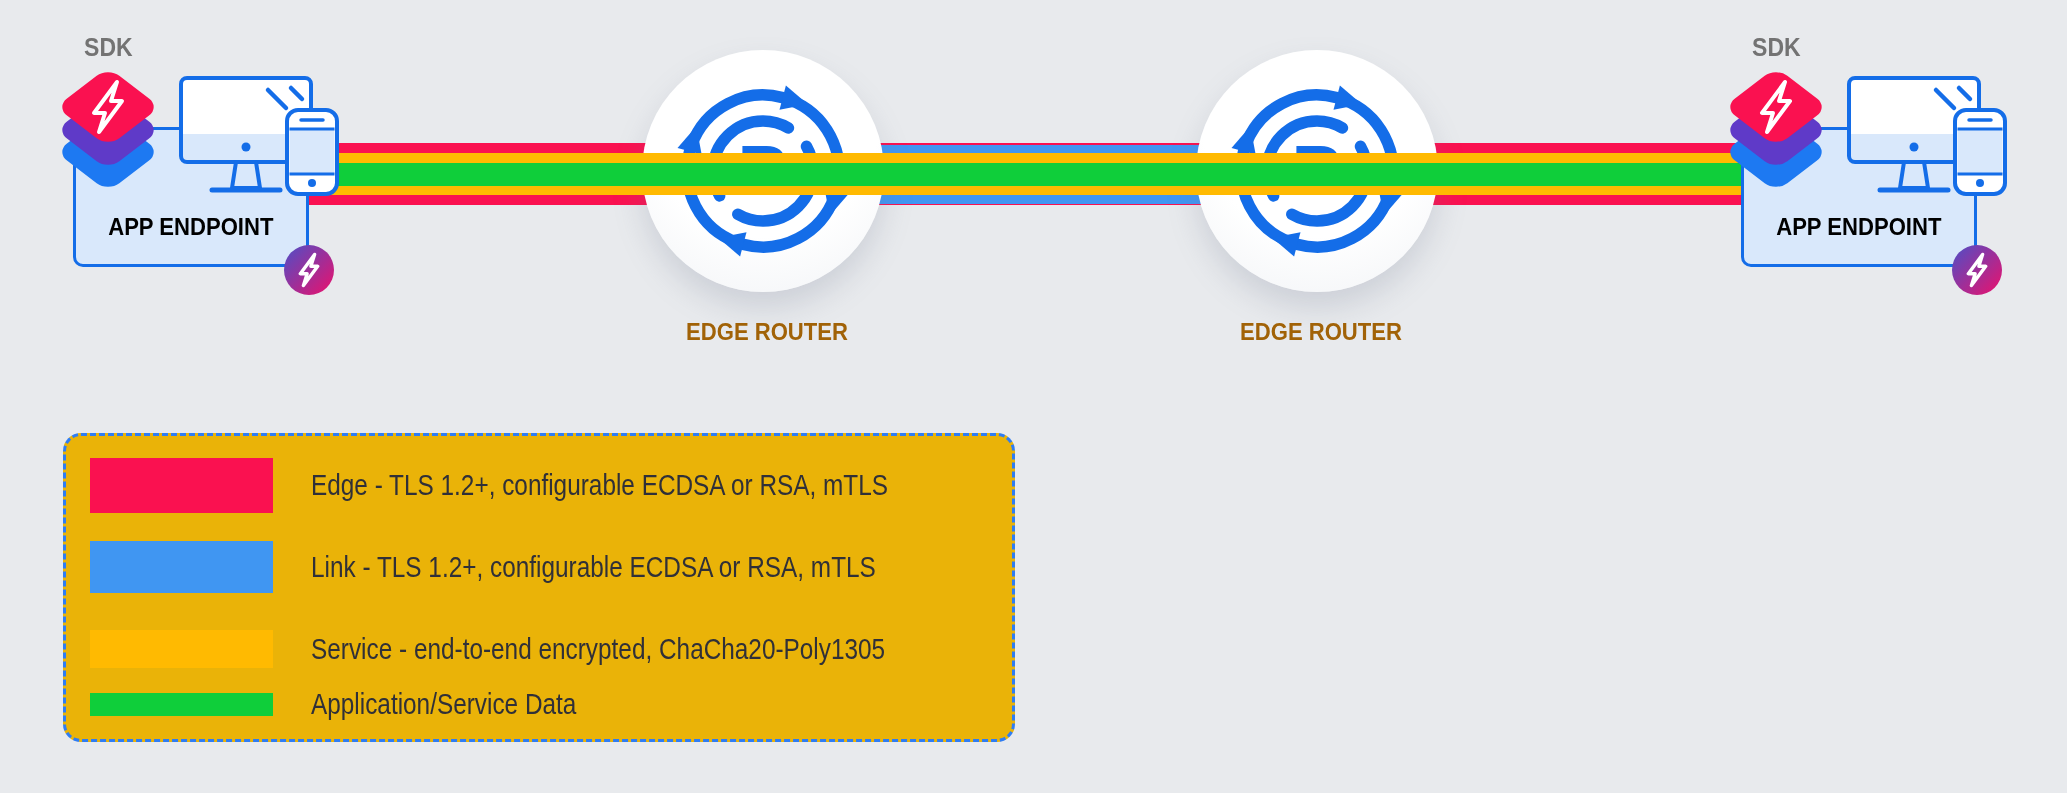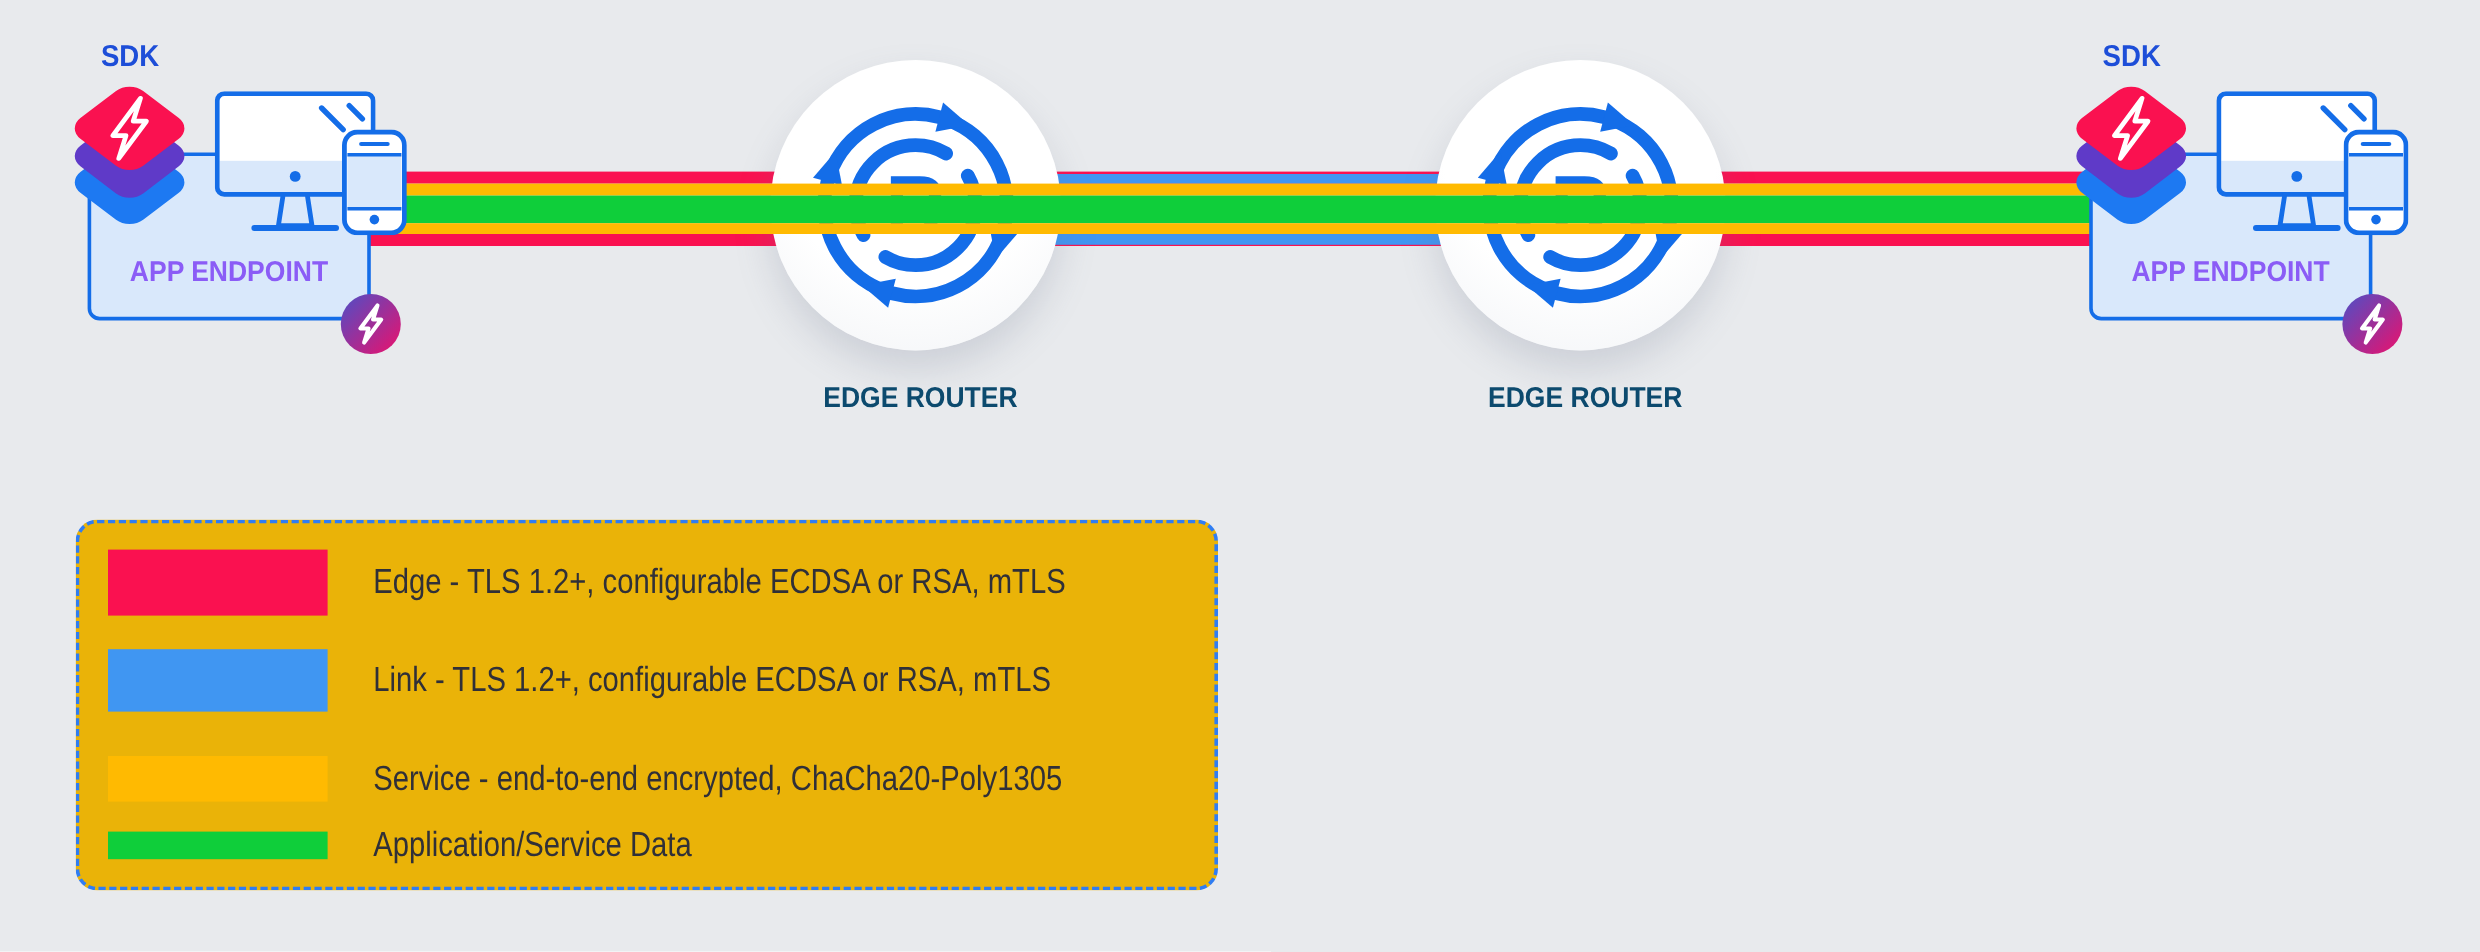--- a/index.html
+++ b/index.html
@@ -20,31 +20,31 @@
 
   
   .router-circle{position:absolute;top:50px;width:242px;height:242px;border-radius:50%;
     background:radial-gradient(circle at 50% 30%, #ffffff 55%, #f1f3f6 100%);
     box-shadow:0 16px 30px rgba(110,120,140,.22);}
   .router-circle.left{left:642px;}
   .router-circle.right{left:1196px;}
   .router-icon{position:absolute;left:25px;top:25px;}
 
   .router-label{position:absolute;top:318px;width:240px;text-align:center;
-    color:#0c4a6e;font-size:24px;font-weight:bold;}
+    color:#a16207;font-size:24px;font-weight:bold;}
   .router-label.left{left:647px;}
   .router-label.right{left:1201px;}
   .squeeze{display:inline-block;transform:scaleX(.92);}
 
   
   .ep-box{position:absolute;top:127px;width:236px;height:140px;background:#D9E8FB;
     border:3px solid #146DE8;border-radius:10px;box-sizing:border-box;}
-  .ep-label{position:absolute;top:213px;width:236px;text-align:center;color:#8b5cf6;
+  .ep-label{position:absolute;top:213px;width:236px;text-align:center;color:#000000;
     font-size:24px;font-weight:bold;}
-  .sdk-label{position:absolute;top:33px;width:120px;text-align:center;color:#1d4ed8;
+  .sdk-label{position:absolute;top:33px;width:120px;text-align:center;color:#737373;
     font-size:25px;font-weight:bold;}
 
   
   .legend{position:absolute;left:63px;top:433px;width:952px;height:309px;background:#eab308;
     border:3px dashed #2F7DF3;border-radius:18px;box-sizing:border-box;}
   .lg-swatch{position:absolute;left:24px;width:183px;}
   .sw1{top:22px;height:55px;}
   .sw2{top:105px;height:52px;}
   .sw3{top:194px;height:38px;}
   .sw4{top:257px;height:23px;}

